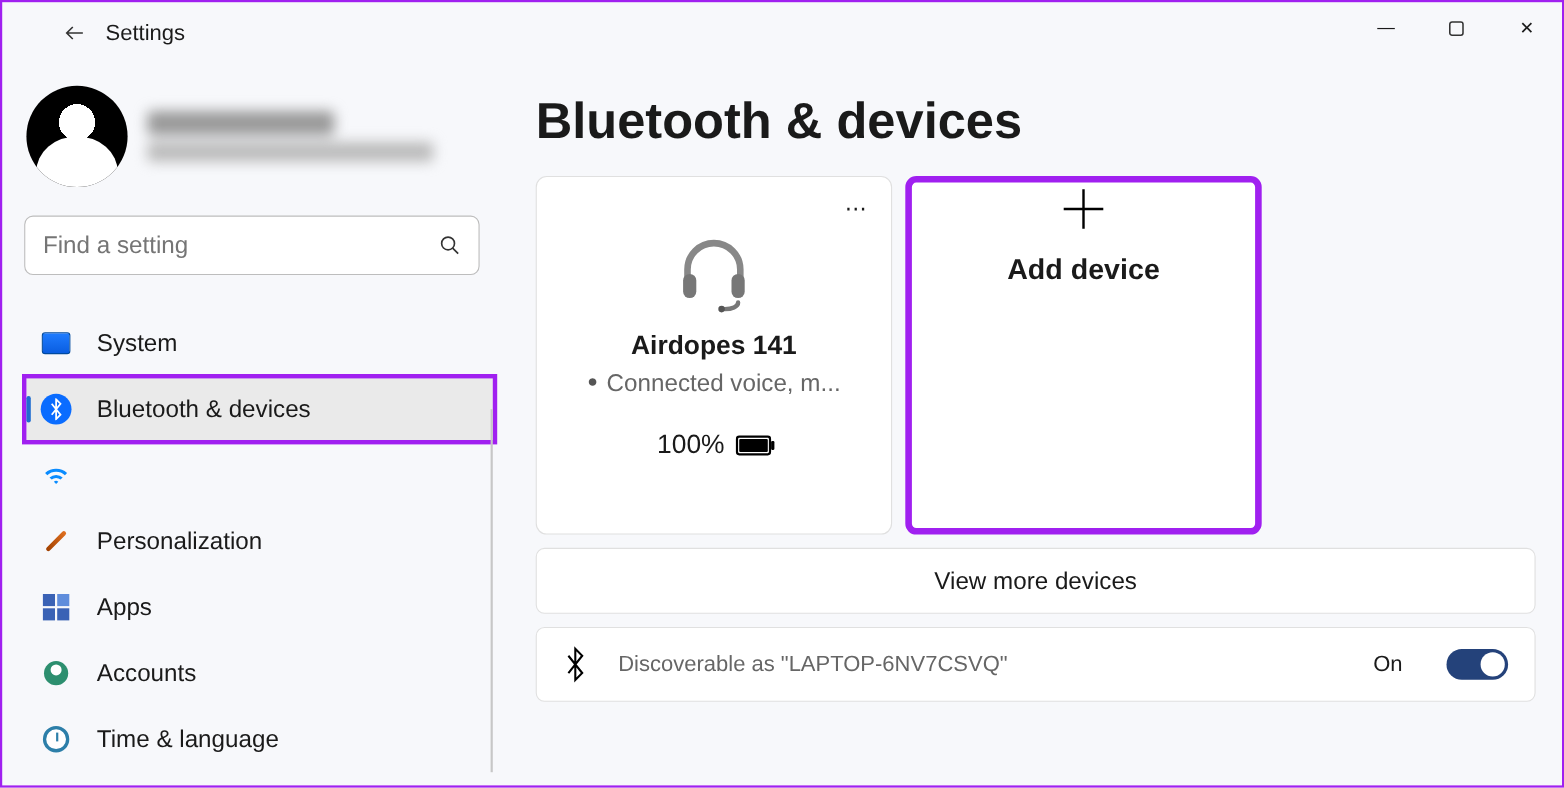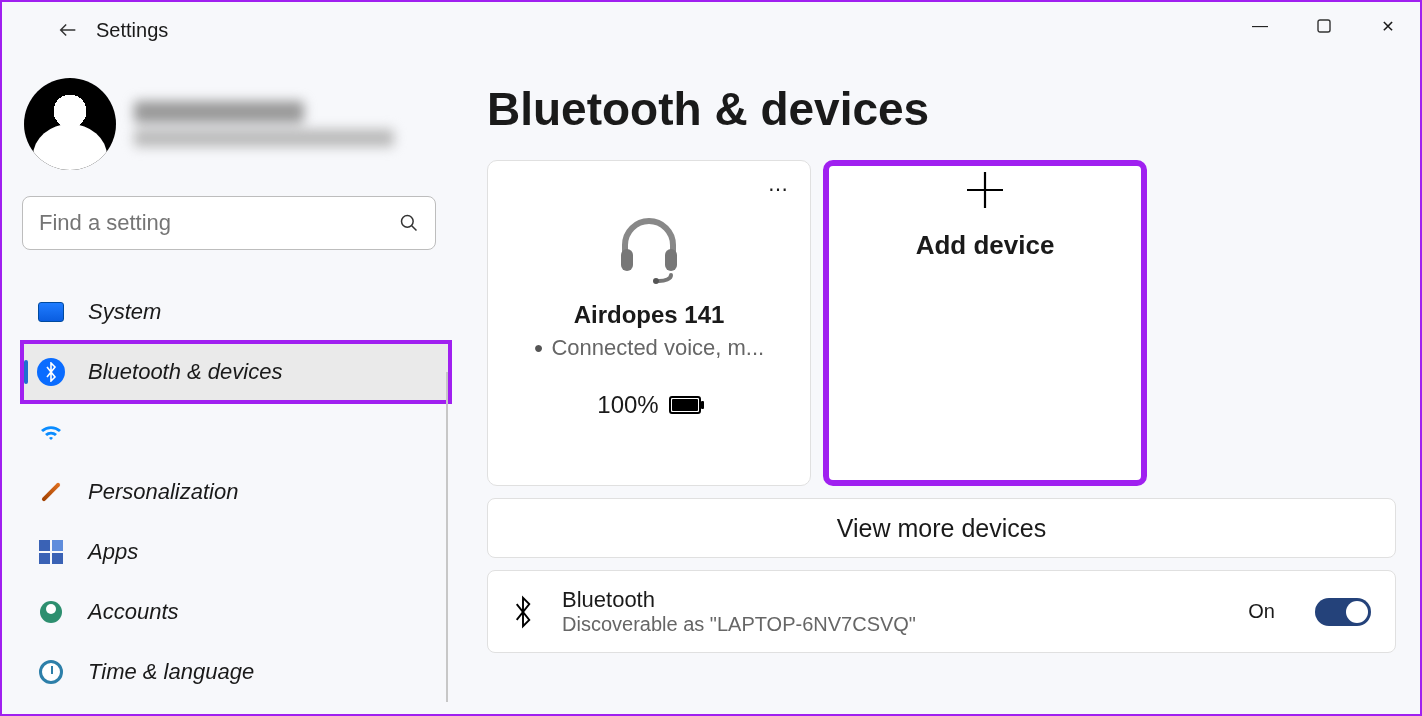--- a/index.html
+++ b/index.html
@@ -20,21 +20,21 @@
   .avatar::after{content:"";position:absolute;bottom:-20%;left:10%;width:80%;height:70%;background:#fff;border-radius:50% 50% 0 0;}
   .profile-text { filter: blur(6px); }
   .profile-name { width: 170px; height: 22px; background: #999; margin-bottom: 6px; border-radius:4px;}
   .profile-sub  { width: 260px; height: 18px; background: #bbb; border-radius:4px;}
 
   .search-wrap { width: 414px; height: 54px; border:1px solid #bdbdbd; border-radius: 8px; background:#fff; display:flex; align-items:center; padding: 0 16px; margin-bottom: 32px;}
   .search-input { flex:1; border:none; outline:none; font-size: 22px; background:transparent; color:#b91c1c;}
   .search-icon { font-size: 20px; color:#333; }
 
   .nav { width: 428px; }
-  .nav-item { height: 60px; display:flex; align-items:center; gap: 22px; padding: 0 12px 0 14px; font-size: 22px; border-radius:6px; position:relative;font-style:italic;}
+  .nav-item { height: 60px; display:flex; align-items:center; gap: 22px; padding: 0 12px 0 14px; font-size: 22px; border-radius:6px; position:relative;}
   .nav-item.selected { background:#eaeaea; }
   .nav-item.selected::before { content:""; position:absolute; left:2px; top:18px; bottom:18px; width:4px; background:#1f6dd0; border-radius:3px;}
   .nav-item.highlighted { outline: 4px solid #a020f0; outline-offset:-2px; border-radius:0;}
   .nav-icon { width: 30px; height:30px; display:flex; align-items:center; justify-content:center; font-size:24px;}
   .icon-system { width:26px; height:20px; background:linear-gradient(#1f7cff,#0a5de0); border-radius:3px; border:1px solid #004a9f;}
   .icon-bt { width:28px;height:28px;border-radius:50%; background:#0a6cff; color:#fff; display:flex;align-items:center;justify-content:center;font-size:18px;}
   .icon-wifi { color:#0a8cff; font-size:24px;}
   .icon-pers { transform: rotate(45deg); width:4px;height:24px;background:linear-gradient(#e07020,#a04000);border-radius:2px;}
   .icon-apps { width:24px;height:24px;display:grid;grid-template:1fr 1fr/1fr 1fr;gap:2px;}
   .icon-apps span{background:#3a62b5;}
@@ -58,21 +58,21 @@
   .dev-batt { margin-top:30px; font-size:24px; display:flex; gap:10px; align-items:center;}
   .batt-icon { width:32px;height:18px;border:2px solid #000;border-radius:3px;position:relative;}
   .batt-icon::after{content:"";position:absolute;right:-5px;top:3px;width:3px;height:8px;background:#000;border-radius:1px;}
   .batt-icon::before{content:"";position:absolute;left:1px;top:1px;bottom:1px;width:26px;background:#000;border-radius:1px;}
 
   .card.add { border: 6px solid #a020f0; padding-top:0; }
   .plus { font-size:56px; font-weight:200; margin-bottom:16px;}
   .add-label { font-size:26px; font-weight:600;}
 
   .wide-card { background:#fff; border:1px solid #e0e0e0; border-radius:8px; padding:16px 24px; display:flex; align-items:center; margin-bottom:12px;}
-  .view-more { justify-content:center; height:60px; font-size:25px;}
+  .view-more { justify-content:center; height:60px; font-size:22px;}
 
   .bt-row { gap:28px; }
   .bt-sym { font-size:30px; font-weight:300;}
   .bt-row-text { flex:1;}
   .bt-row-title { font-size:22px; font-weight:500;}
   .bt-row-sub { font-size:20px; color:#666;}
   .toggle-label { font-size:20px; margin-right:12px;}
   .toggle { width:56px;height:28px;background:#24427a;border-radius:14px;position:relative;}
   .toggle::after{content:"";position:absolute;right:3px;top:3px;width:22px;height:22px;border-radius:50%;background:#fff;}
 
@@ -212,19 +212,18 @@
     <span>View more devices</span>
   </div>
 
   <div class="wide-card bt-row">
     <span class="bt-sym">
       <svg width="22" height="34" viewBox="0 0 14 20" fill="none" stroke="#000" stroke-width="1.2">
           <path d="M3 5l8 10-4 4V1l4 4-8 10"></path>
         </svg>
     </span>
     <div class="bt-row-text">
-      <div class="bt-row-title">Bluetooth</div>
       <div class="bt-row-sub">Discoverable as "LAPTOP-6NV7CSVQ"</div>
     </div>
     <span class="toggle-label">On</span>
     <span class="toggle"></span>
   </div>
 </div>
 
 </body></html>

